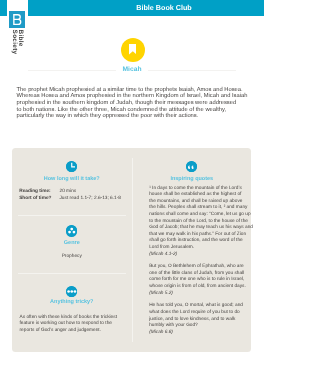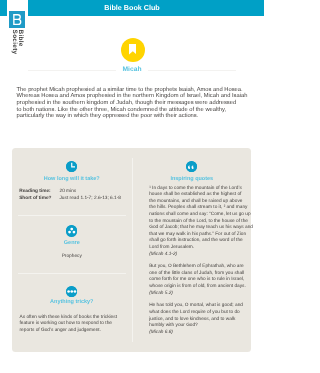--- a/index.html
+++ b/index.html
@@ -7,21 +7,21 @@
   body{width:264px;height:373px;background:#ffffff;
        font-family:"Liberation Sans",sans-serif;
        -webkit-font-smoothing:antialiased;overflow:hidden;
        text-rendering:geometricPrecision;}
   .page{position:relative;width:264px;height:373px;}
 
   
   .topbar{position:absolute;left:0;top:0;width:264px;height:16px;background:#00a0c6;}
   .topbar-notch{position:absolute;left:7px;top:0;width:21px;height:16px;background:#ffffff;}
   .topbar-title{position:absolute;left:0;top:0;width:264px;height:16px;line-height:16.8px;
-      text-align:center;color:#ffffff;font-size:7.2px;font-weight:bold;}
+      text-align:center;color:#ffffff;font-size:7.2px;font-weight:bold;padding-left:32px;}
 
   
   .logo{position:absolute;left:8.9px;top:11.4px;width:16.6px;height:16.2px;}
   .logo-square{position:absolute;left:0;top:0;width:16.6px;height:16.2px;background:#1f9ac6;}
   .logo-b{position:absolute;left:0;top:0;}
   .logo-word span{position:absolute;left:0;top:0;display:block;white-space:nowrap;
       transform-origin:0 0;color:#3c3c3b;font-size:6.4px;font-weight:bold;
       letter-spacing:.3px;line-height:6.4px;}
 
   

